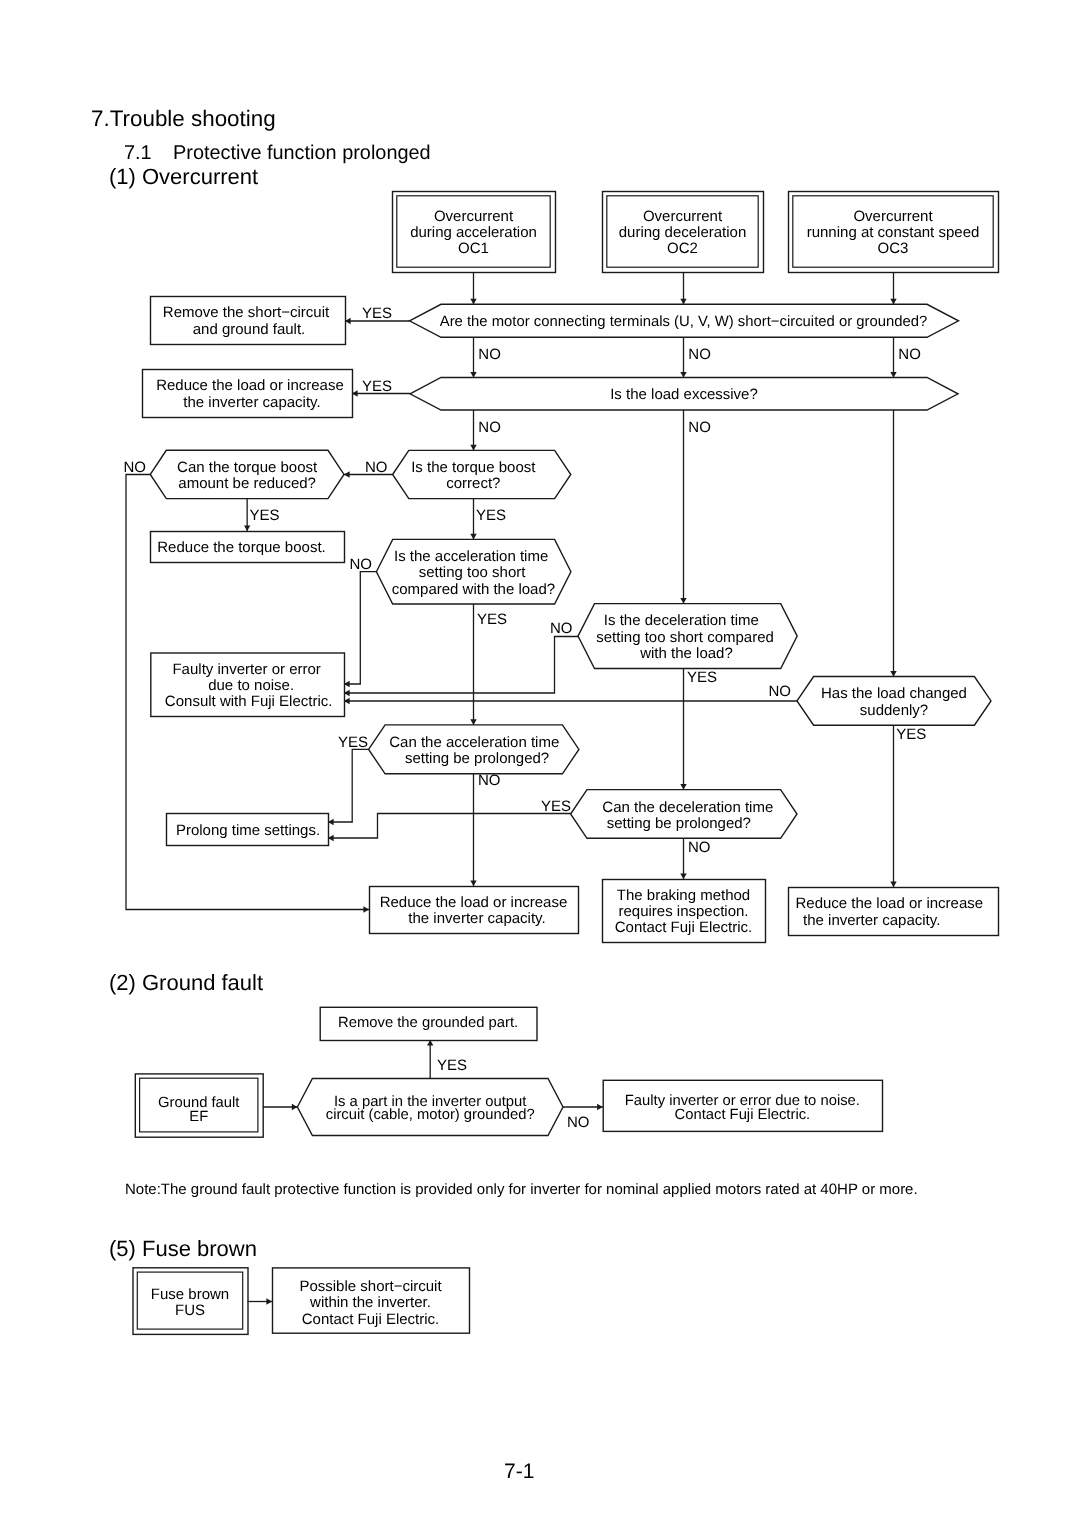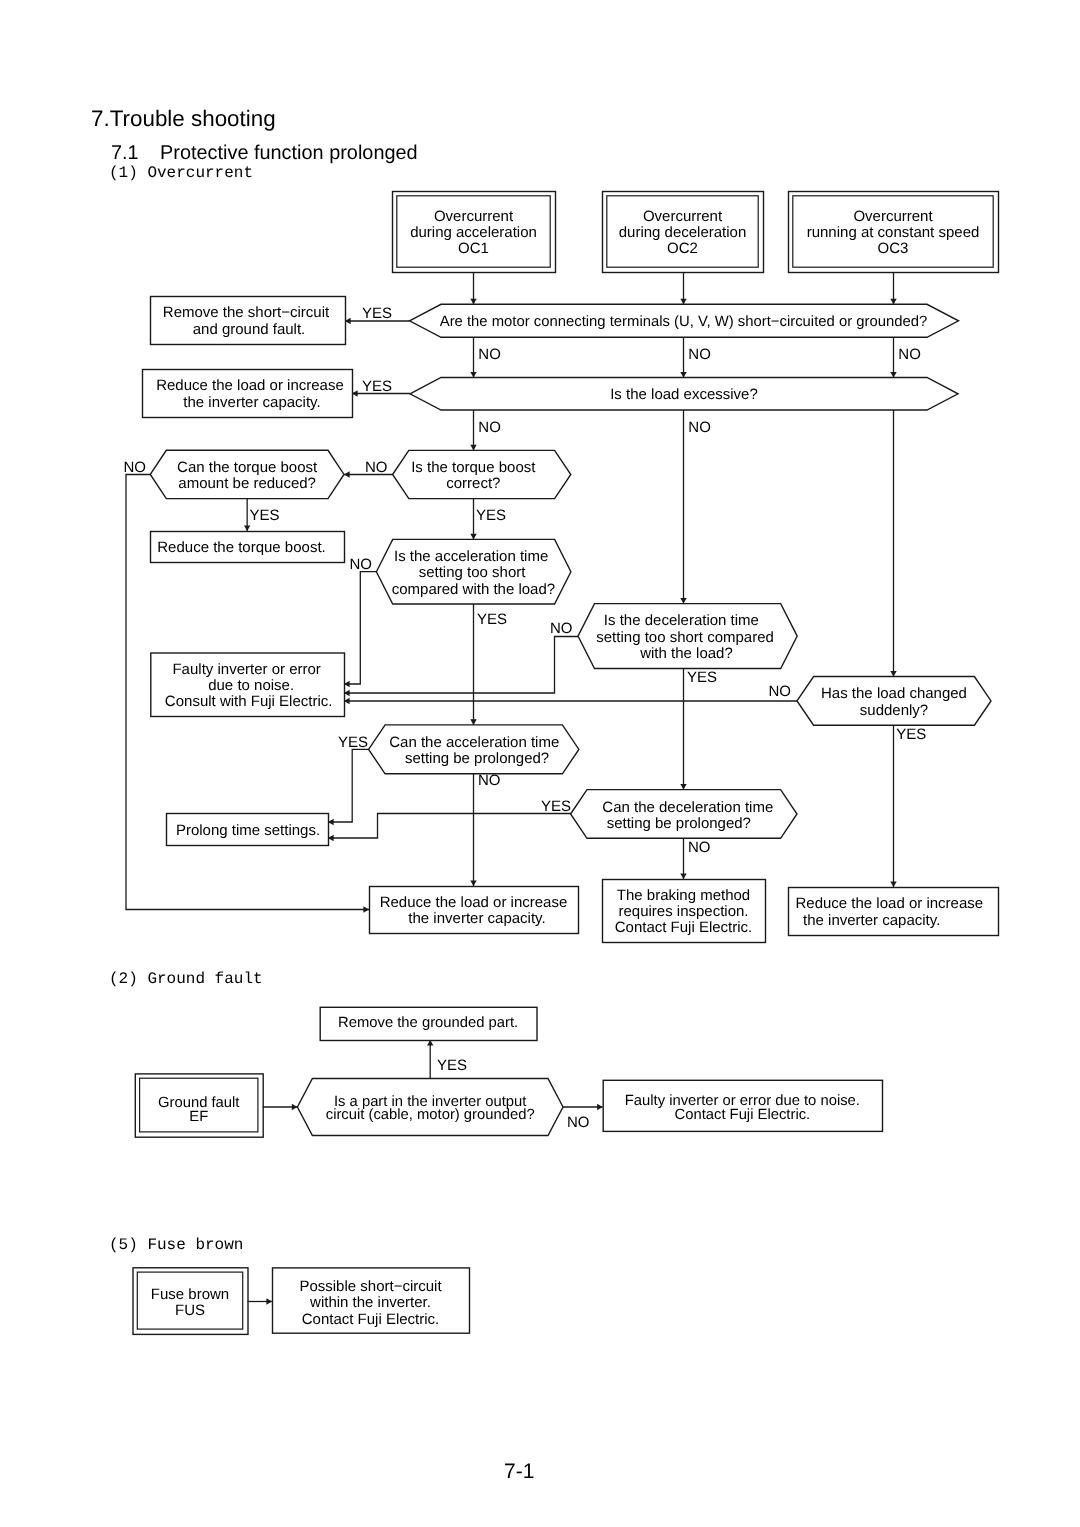--- a/index.html
+++ b/index.html
@@ -1,37 +1,38 @@
 <!DOCTYPE html>
 <html><head>
 <meta charset="utf-8">
 <style>
   html,body{margin:0;padding:0;}
   body{width:1080px;height:1527px;background:#fff;
        font-family:"Liberation Sans",sans-serif;color:#000;
        -webkit-font-smoothing:antialiased;text-rendering:geometricPrecision;-webkit-font-smoothing:antialiased;}
   .page{position:relative;width:1080px;height:1527px;overflow:hidden;text-align:right;}
   .h1{position:absolute;font-size:22.4px;letter-spacing:0px;white-space:nowrap;}
-  .h2{position:absolute;font-size:19.9px;white-space:nowrap;}
-  .h3{position:absolute;font-size:16px;white-space:nowrap;font-family:Liberation Mono, monospace;}
+  .h2{position:absolute;font-size:19.9px;white-space:nowrap;margin-left:13px;}
+  .h3{position:absolute;font-size:22px;white-space:nowrap;}
   .note{position:absolute;font-size:15px;white-space:nowrap;}
   .pagenum{position:absolute;font-size:21px;white-space:nowrap;}
   svg{position:absolute;left:0;top:0;overflow:visible;}
   svg text{font-family:"Liberation Sans",sans-serif;fill:#000;}
 </style>
 </head>
 <body>
 
 <div class="page">
   <div class="h1" style="left:91px;top:106px;">7.Trouble shooting</div>
   <div class="h2" style="left:111px;top:142px;">7.1</div>
   <div class="h2" style="left:160px;top:142px;">Protective function prolonged</div>
   <div class="h3" style="left:109px;top:164px;">(1) Overcurrent</div>
   <div class="h3" style="left:109px;top:970px;">(2) Ground fault</div>
   <div class="h3" style="left:109px;top:1236px;">(5) Fuse brown</div>
+  <div class="note" style="left:125px;top:1180.5px;">Note:The ground fault protective function is provided only for inverter for nominal applied motors rated at 40HP or more.</div>
   <div class="pagenum" style="left:504px;top:1460px;">7-1</div>
 
   <svg id="flow1" width="1080" height="1527" viewBox="0 0 1080 1527">
       <g>
         <rect x="392.5" y="191.5" width="163" height="81" fill="#fff" stroke="#1a1a1a" stroke-width="1.4"></rect>
         <rect x="396.8" y="195.8" width="153.4" height="71.4" fill="#fff" stroke="#1a1a1a" stroke-width="1.2"></rect>
       </g>
       <g>
         <rect x="602.5" y="191.5" width="161" height="81" fill="#fff" stroke="#1a1a1a" stroke-width="1.4"></rect>
         <rect x="606.8" y="195.8" width="151.4" height="71.4" fill="#fff" stroke="#1a1a1a" stroke-width="1.2"></rect>

